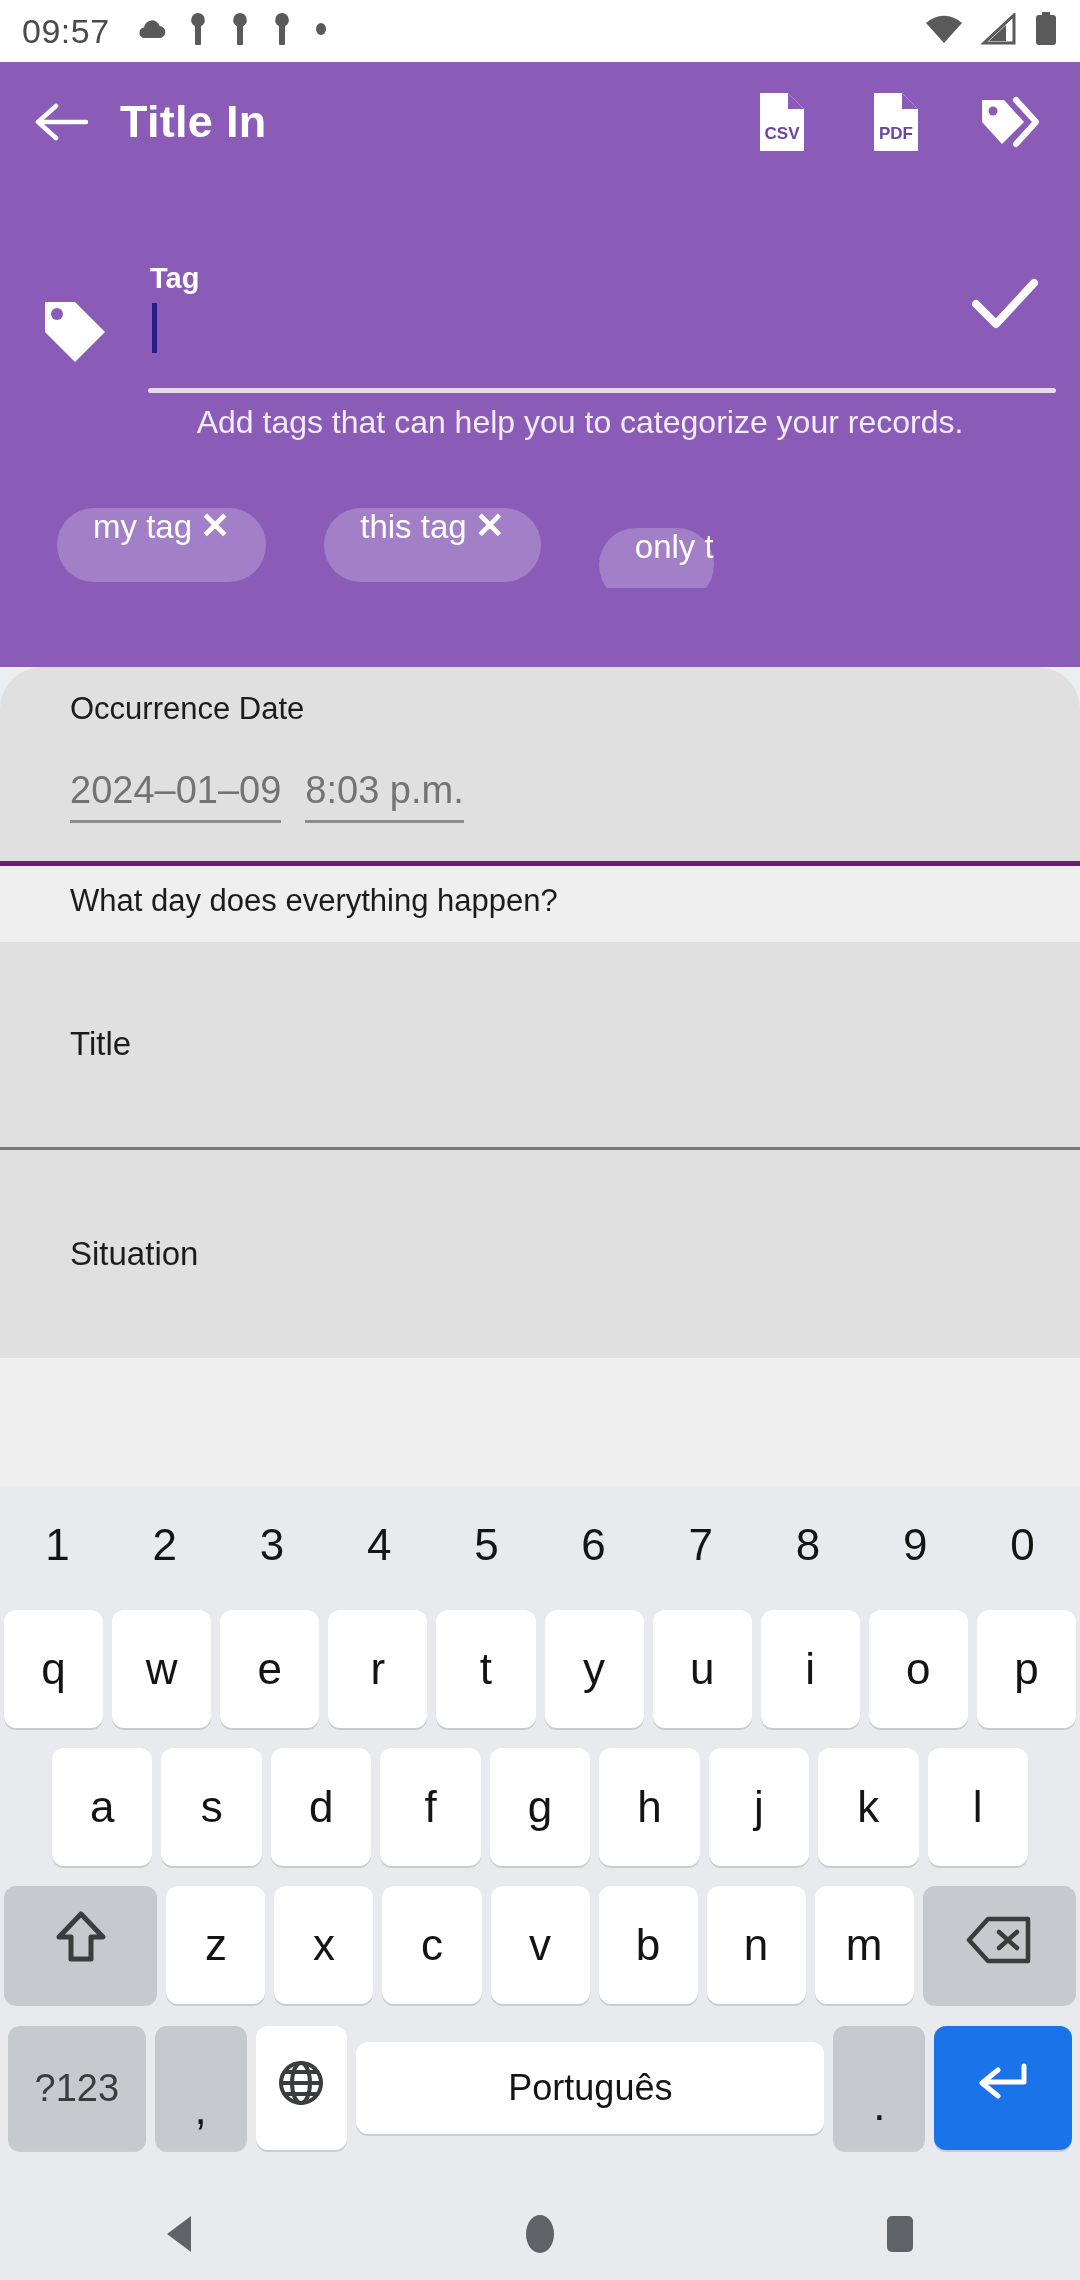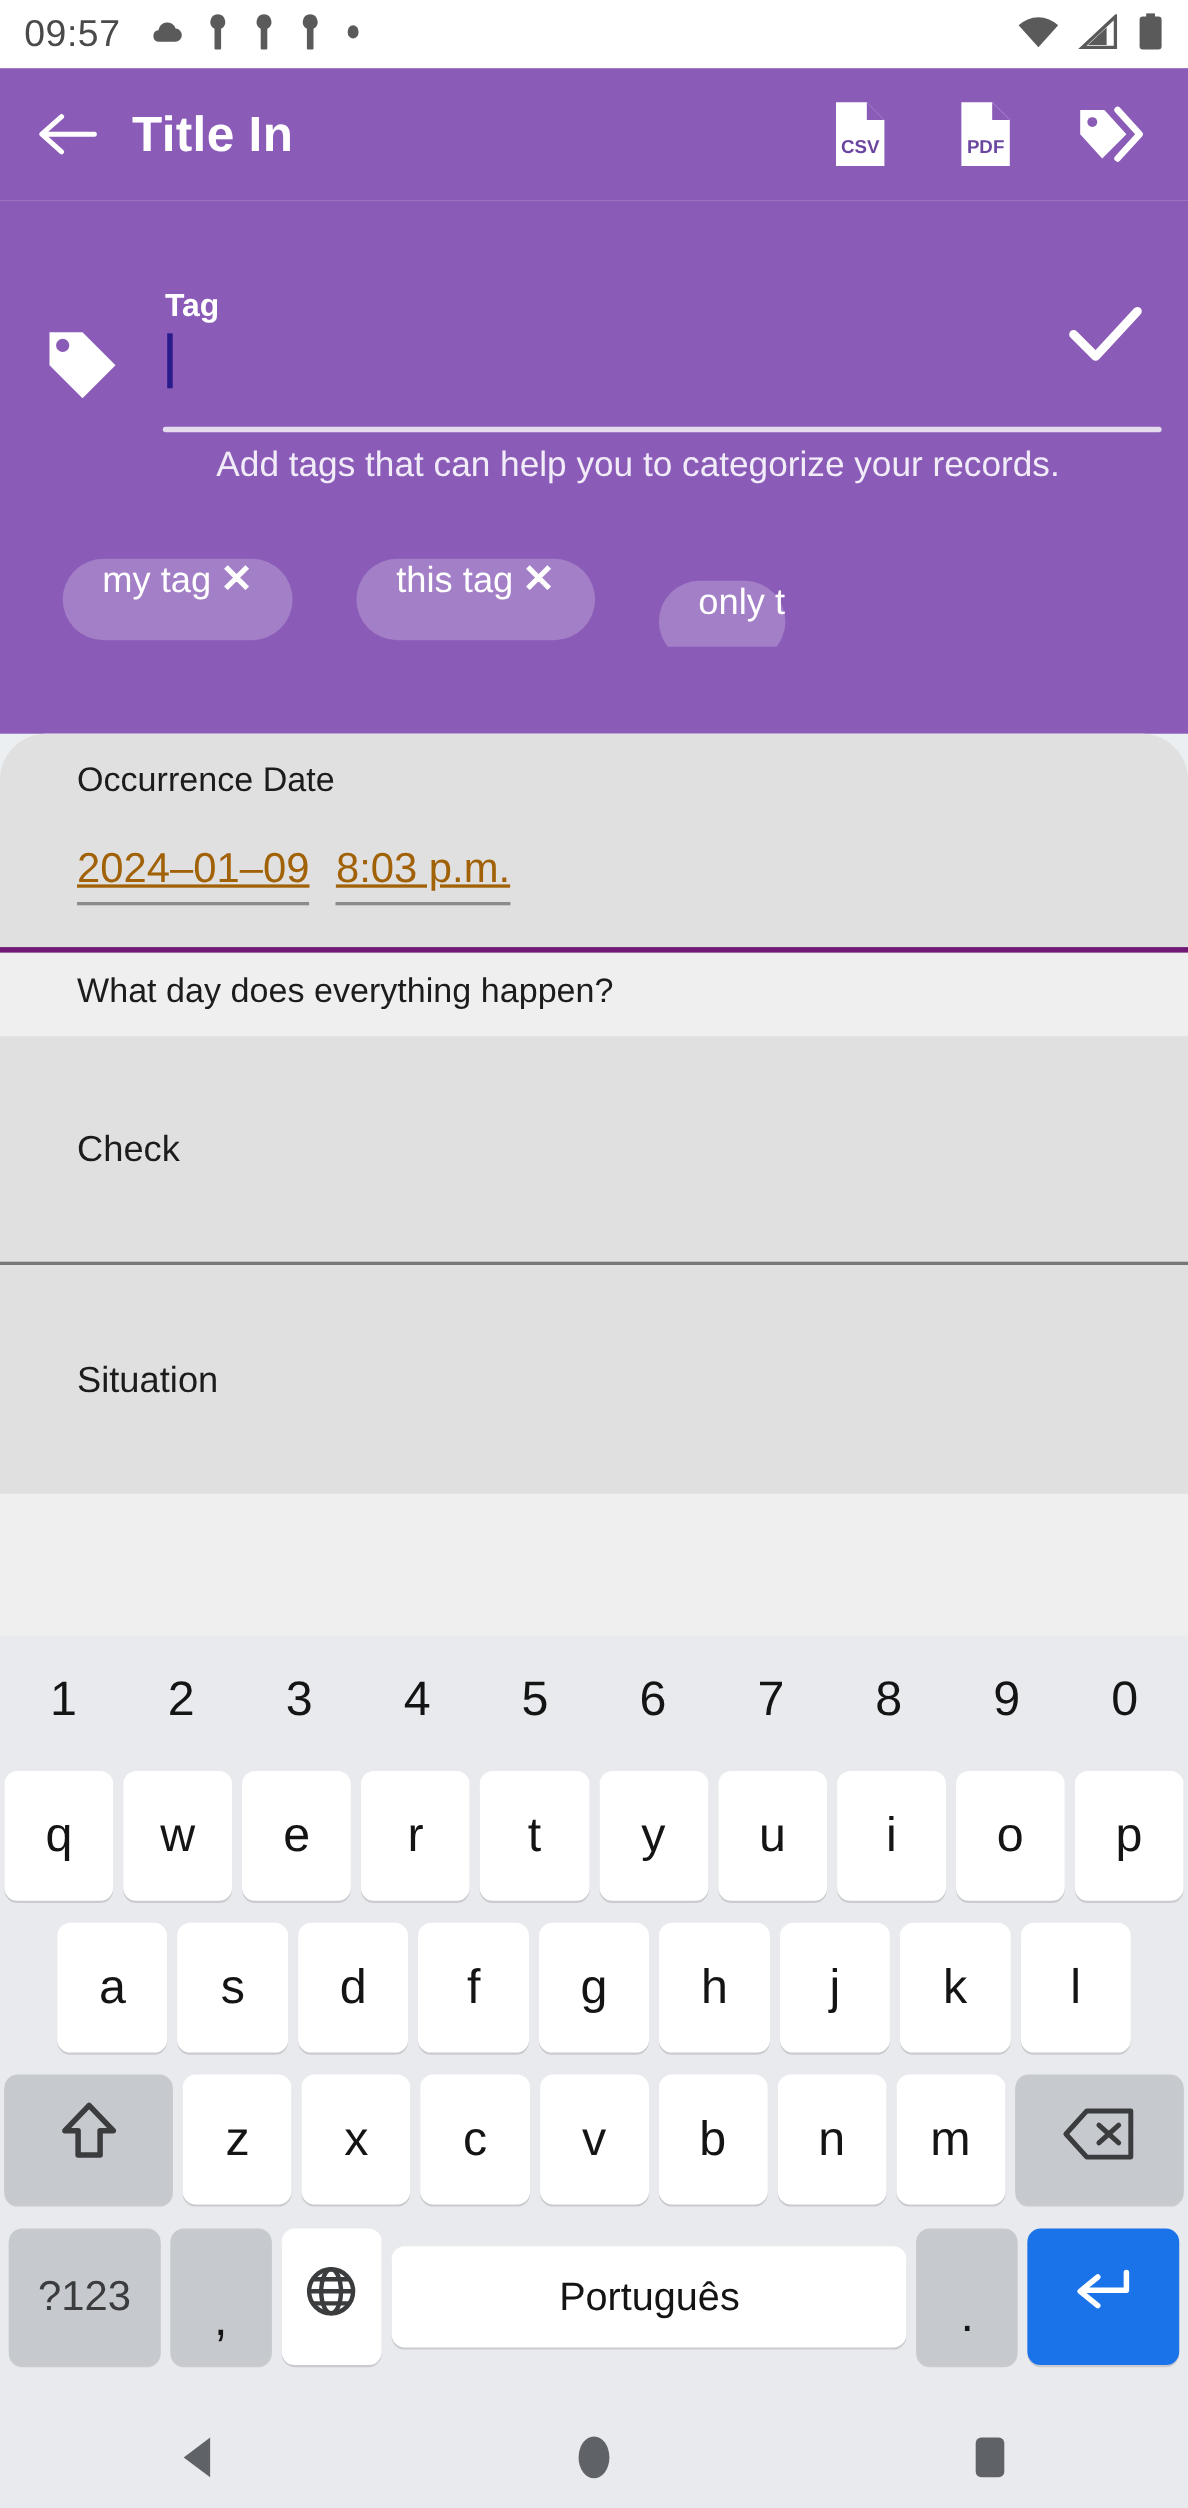--- a/index.html
+++ b/index.html
@@ -85,22 +85,22 @@
     overflow: hidden;
   }
   .field-box {
     background: #e0e0e0;
     border-bottom: 5px solid #701a75;
     padding: 0 70px;
   }
   .field-label-small { font-size: 31px; color: #1c1c1c; padding-top: 24px; }
   .dt-row { display: flex; align-items: flex-end; gap: 24px; padding-top: 42px; padding-bottom: 38px; }
   .dt-val {
-    font-size: 38px; color: #a16207;
-    border-bottom: 3px solid #8b8b8b; padding-bottom: 8px; text-decoration: underline;
+    font-size: 38px; color: #737373;
+    border-bottom: 3px solid #8b8b8b; padding-bottom: 8px;
   }
   .helper {
     font-size: 31px; color: #1c1c1c; line-height: 1.22;
     padding: 16px 70px 22px 70px;
   }
   .big-field {
     background: #e0e0e0; border-bottom: 3px solid #777777;
     height: 208px; display: flex; align-items: center;
     padding: 0 70px; font-size: 33px; color: #1c1c1c;
   }
@@ -284,21 +284,21 @@
     <div class="field-box">
       <div class="field-label-small">Occurrence Date</div>
       <div class="dt-row">
         <span class="dt-val">2024–01–09</span>
         <span class="dt-val">8:03 p.m.</span>
       </div>
     </div>
     <div class="helper">What day does everything happen?</div>
 
     <div class="big-field">
-      <span>Check</span>
+      <span>Title</span>
     </div>
 
     <div class="big-field no-border">
       <span>Situation</span>
     </div>
   </div>
 
   <div class="keyboard">
 
     <div class="krow nums">

